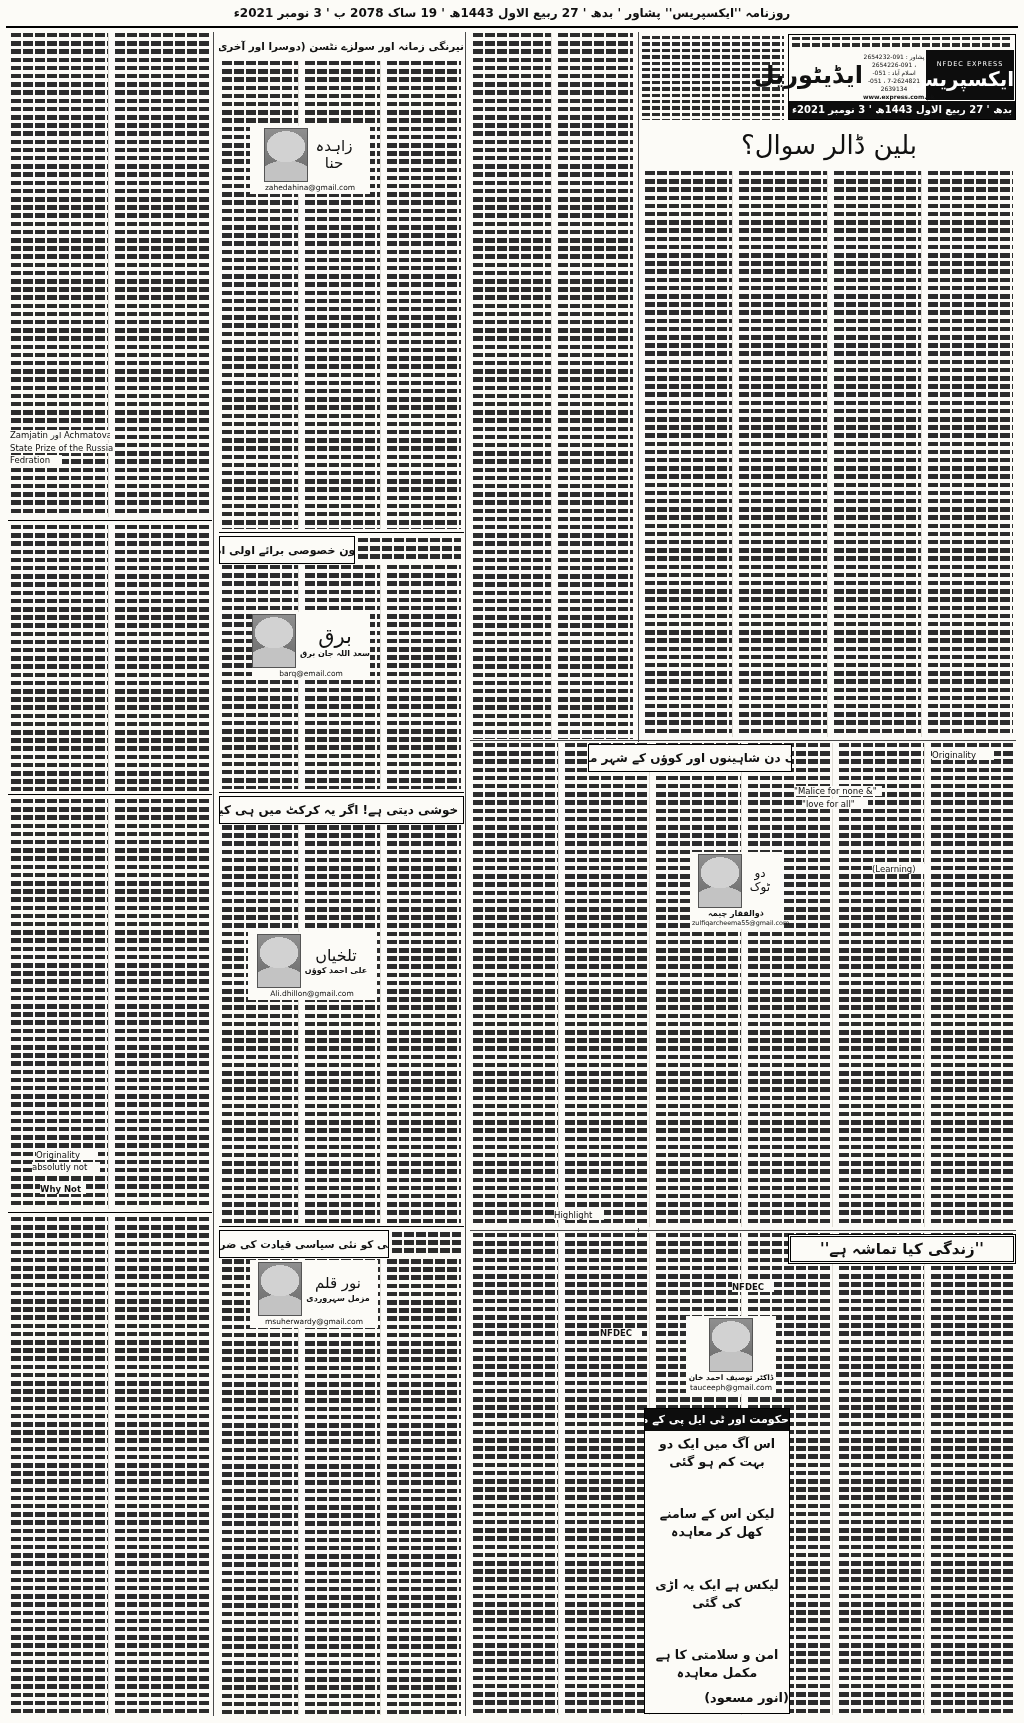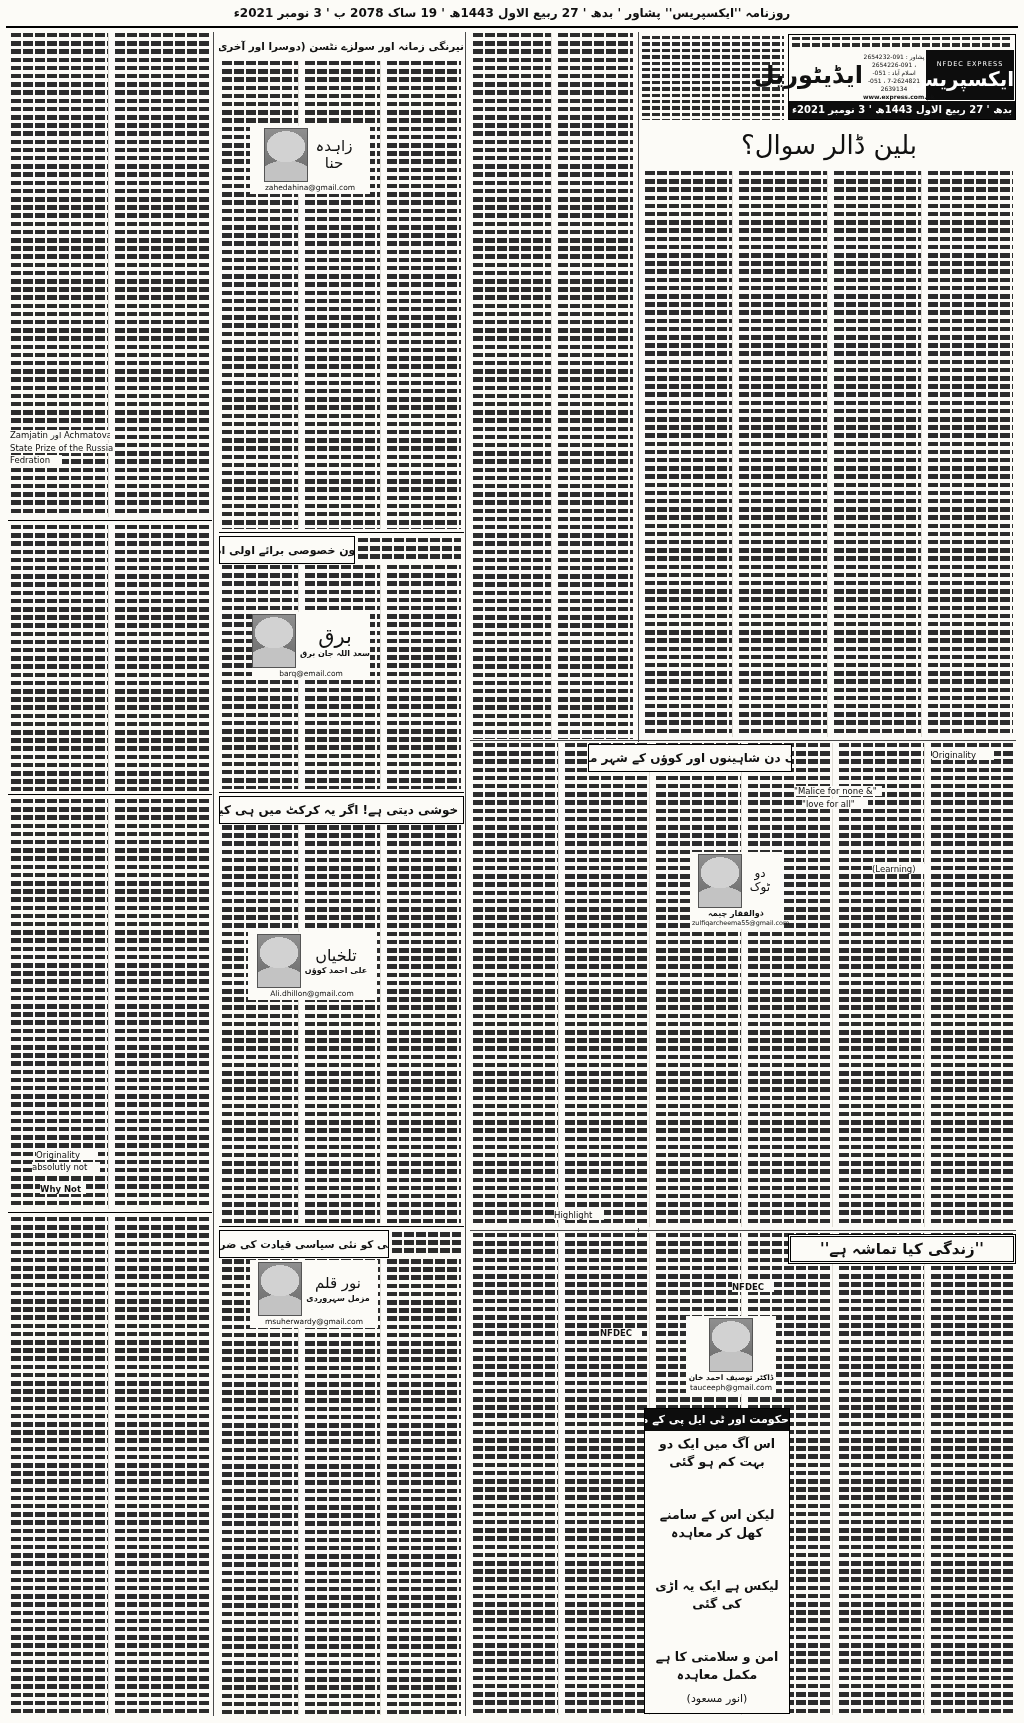--- a/index.html
+++ b/index.html
@@ -80,21 +80,21 @@
   .frag{position:absolute;font-size:8.5px;line-height:10px;background:#fcfbf7;direction:ltr;
         white-space:nowrap;z-index:2;overflow:hidden}
 
   
   .poembox{position:absolute;border:1px solid #000;background:#fcfbf7;z-index:3;
            display:flex;flex-direction:column}
   .poem-kicker{background:#0d0d0d;color:#fff;font-size:11px;font-weight:bold;text-align:center;
                line-height:22px;height:22px;white-space:nowrap;overflow:hidden}
   .poem-lines{flex:1;display:flex;flex-direction:column;justify-content:space-between;padding:4px 6px}
   .pl{font-size:12.5px;font-weight:bold;text-align:center;line-height:1.45}
-  .poem-attr{font-size:11px;font-weight:normal;text-align:center;padding:4px 0 8px}
+  .poem-attr{font-size:13px;font-weight:bold;padding:4px 0 8px}
 
   .ov{position:absolute;background:#fcfbf7;z-index:2}
 </style>
 </head>
 <body>
 
 <div id="page">
 
   <div class="dateline">روزنامہ ''ایکسپریس'' پشاور ' بدھ ' 27 ربیع الاول 1443ھ ' 19 ساک 2078 ب ' 3 نومبر 2021ء</div>
   <div class="rule-top"></div>

